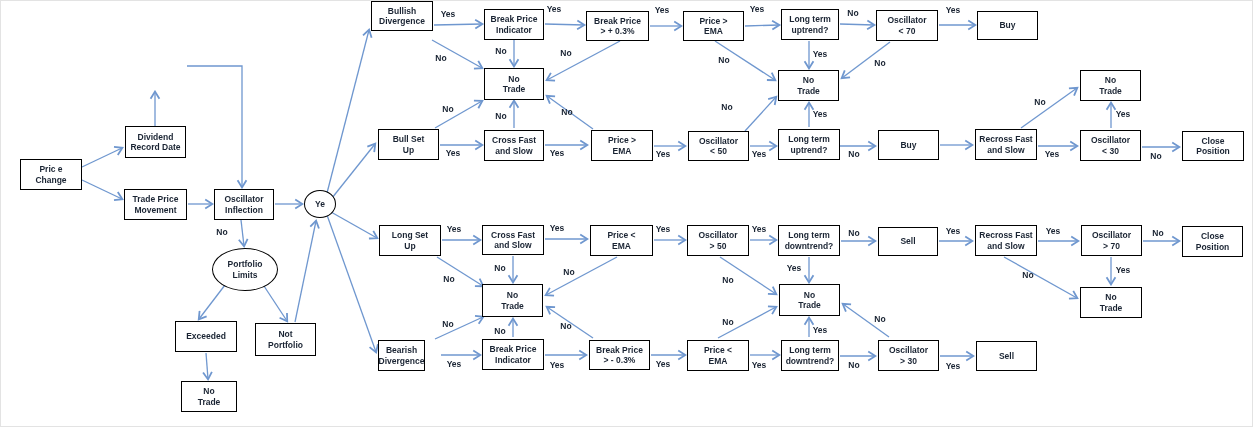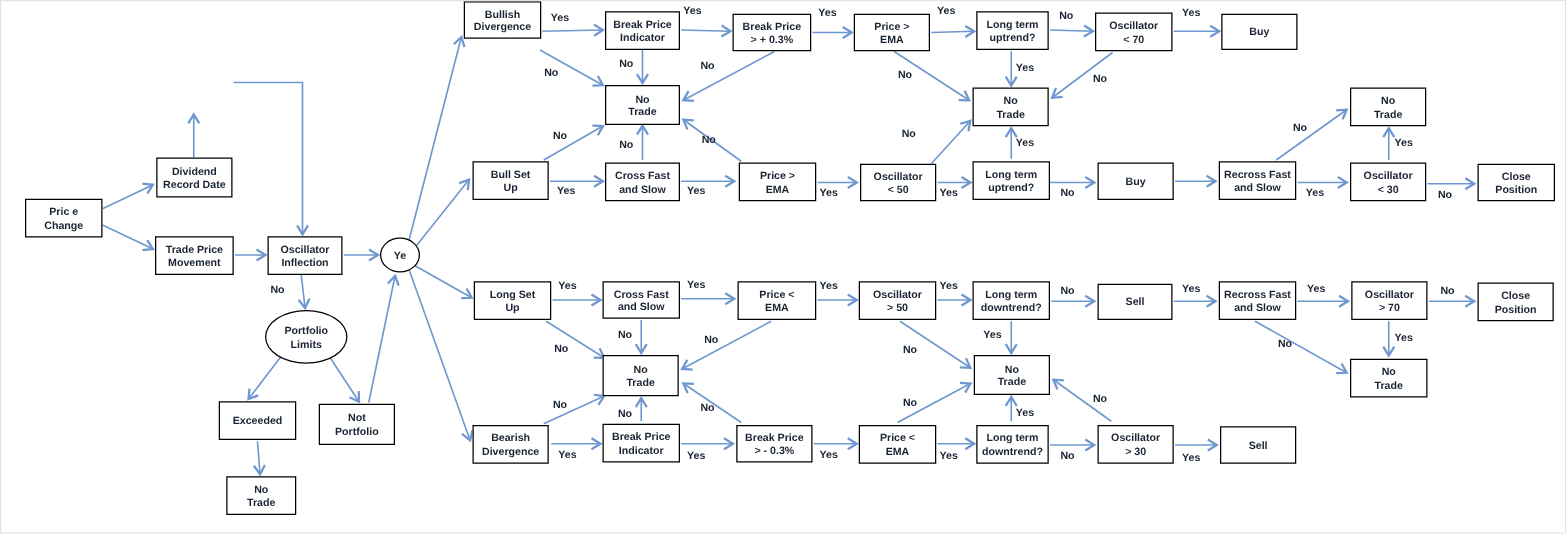--- a/index.html
+++ b/index.html
@@ -243,21 +243,21 @@
     <div class="node" style="left: 1080px; top: 224px; width: 61px; height: 31px;">Oscillator
 &gt; 70</div>
     <div class="node" style="left: 1181px; top: 225px; width: 61px; height: 31px;">Close
 Position</div>
     <div class="node" style="left: 481px; top: 283px; width: 61px; height: 33px;">No
 Trade</div>
     <div class="node" style="left: 778px; top: 283px; width: 61px; height: 32px;">No
 Trade</div>
     <div class="node" style="left: 1079px; top: 286px; width: 62px; height: 31px;">No
 Trade</div>
-    <div class="node" style="left: 377px; top: 339px; width: 61px; height: 31px;">Bearish
+    <div class="node" style="left: 377px; top: 339px; width: 47px; height: 31px;">Bearish
 Divergence</div>
     <div class="node" style="left: 481px; top: 338px; width: 62px; height: 31px;">Break Price
 Indicator</div>
     <div class="node" style="left: 588px; top: 339px; width: 61px; height: 30px;">Break Price
 &gt; - 0.3%</div>
     <div class="node" style="left: 686px; top: 339px; width: 62px; height: 31px;">Price &lt;
 EMA</div>
     <div class="node" style="left: 780px; top: 339px; width: 58px; height: 31px;">Long term
 downtrend?</div>
     <div class="node" style="left: 877px; top: 339px; width: 61px; height: 31px;">Oscillator

